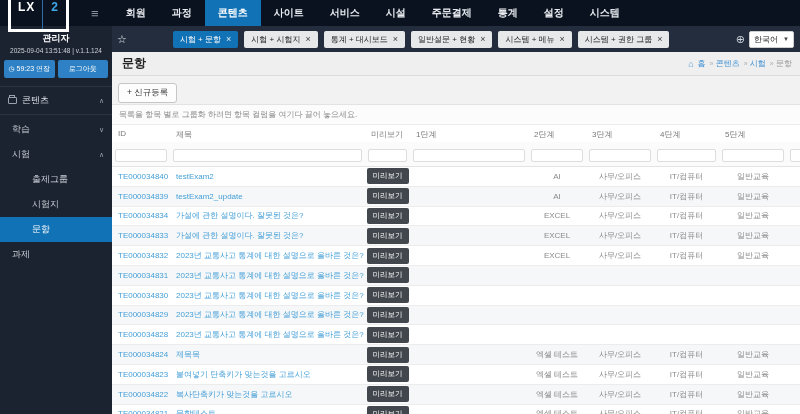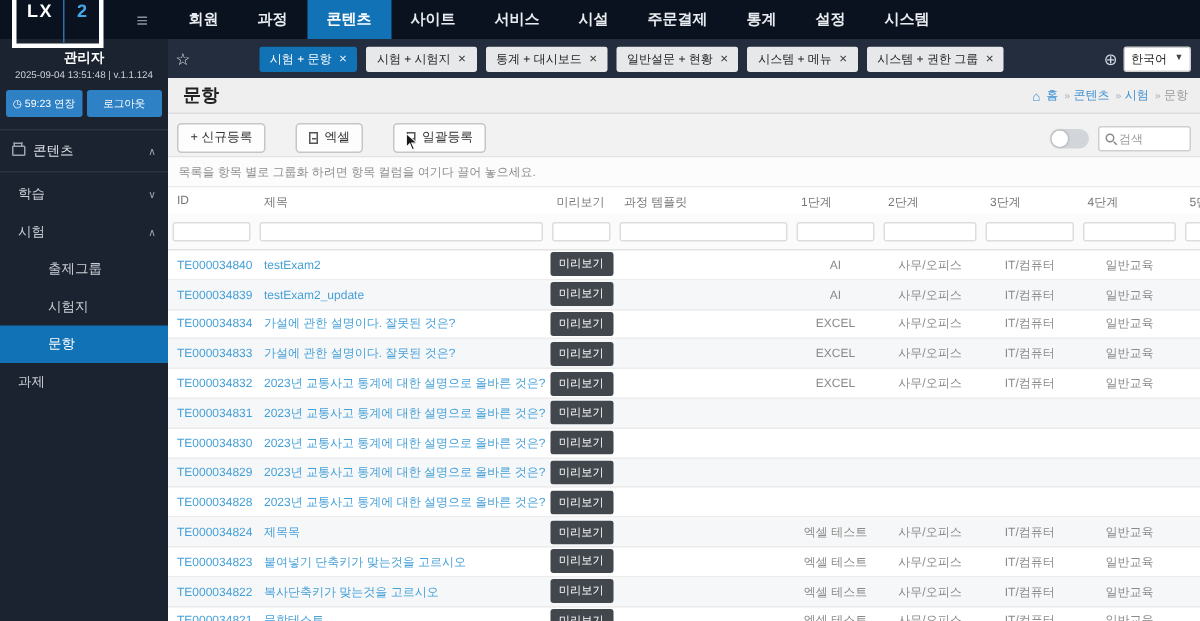--- a/index.html
+++ b/index.html
@@ -58,21 +58,21 @@
   .titlebar { height:24px; background:#efefef; border-bottom:1px solid #dcdcdc;
     display:flex; align-items:center; padding:0 8px 0 10px; }
   .page-title { font-size:12px; font-weight:bold; color:#222; }
   .breadcrumb { margin-left:auto; display:flex; align-items:center; gap:4px; font-size:8px; }
   .home-icon { color:#3d8fd1; font-size:9px; }
   .crumb { color:#3d8fd1; text-decoration:none; cursor:pointer; }
   .crumb-sep { color:#aab0b6; font-size:7px; }
   .crumb-group:last-child .crumb { color:#999; cursor:default; }
 
   .content { position:relative; width:688px; height:338px; background:#f2f2f2; overflow:hidden; }
-  .toolbar { position:absolute; top:7px; left:6px; right:6px; height:18px; display:flex; align-items:center; gap:20px; }
+  .toolbar { position:absolute; top:7px; left:6px; right:6px; height:18px; display:flex; align-items:flex-start; gap:9px;flex-direction:column; }
   .btn { background:#fdfdfd; border:1px solid #c6c6c6; border-radius:3px; color:#333; font-size:8.5px;
     padding:3px 8px; display:flex; align-items:center; gap:4px; cursor:pointer; position:relative; }
   .doc-icon { display:inline-block; width:6px; height:8px; border:1px solid #555; position:relative; }
   .doc-icon::after { content:""; position:absolute; left:1px; top:3px; width:3px; height:1px; background:#555; }
   .cursor-svg { position:absolute; left:7px; top:5px; pointer-events:none; }
   .toolbar-right { margin-left:auto; display:flex; align-items:center; gap:6px; }
   .toggle { width:26px; height:13px; background:#d2d6da; border-radius:7px; position:relative; cursor:pointer; }
   .toggle-knob { position:absolute; left:1px; top:1px; width:11px; height:11px; background:#fff; border-radius:50%;
     box-shadow:0 0 2px rgba(0,0,0,.35); }
   .searchbox { width:62px; height:17px; background:#fff; border:1px solid #cfcfcf; border-radius:2px;
@@ -272,21 +272,20 @@
           </div>
         </div>
       </div>
 
       <div class="panel">
         <div class="group-hint">목록을 항목 별로 그룹화 하려면 항목 컬럼을 여기다 끌어 놓으세요.</div>
         <div class="grid thead" id="thead">
             <div class="th">ID</div>
             <div class="th">제목</div>
             <div class="th">미리보기</div>
-            <div class="th">과정 템플릿</div>
             <div class="th">1단계</div>
             <div class="th">2단계</div>
             <div class="th">3단계</div>
             <div class="th">4단계</div>
             <div class="th">5단계</div>
           </div>
         <div class="grid tfilter" id="tfilter">
             <div class="tf"><input style=""></div>
             <div class="tf"><input style=""></div>
             <div class="tf"><input style=""></div>

